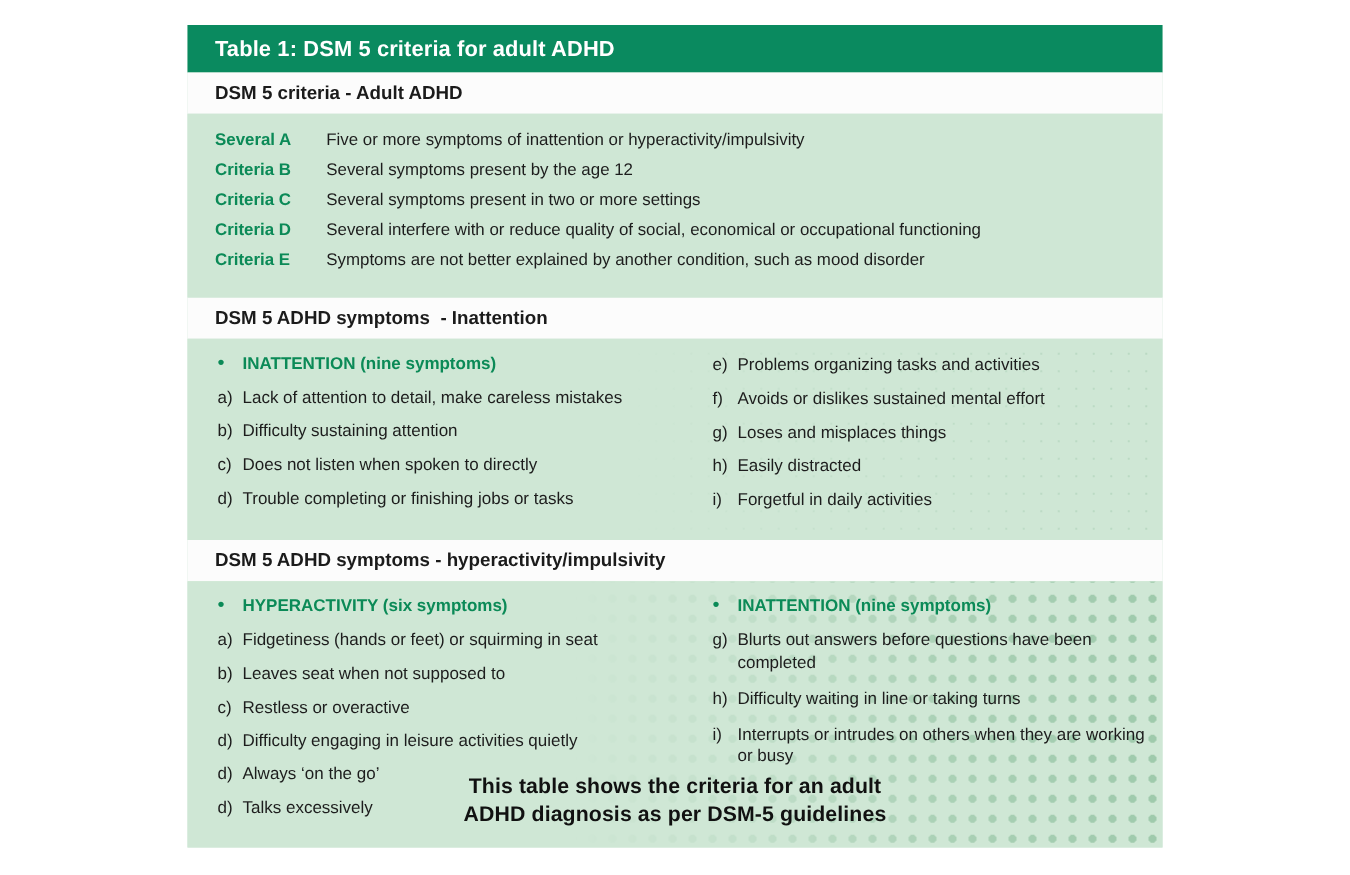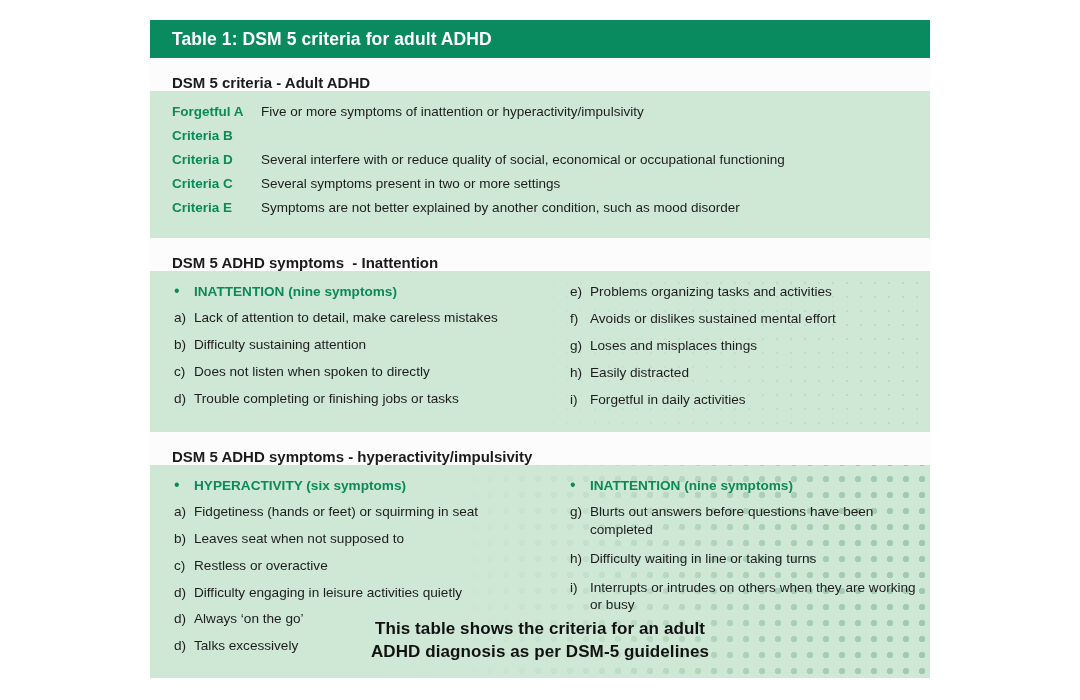--- a/index.html
+++ b/index.html
@@ -45,21 +45,21 @@
     font-size: 17.5px;
     font-weight: bold;
     letter-spacing: 0.1px;
   }
 
   
   .section-head {
     background: #fcfcfc;
     box-sizing: border-box;
     display: flex;
-    align-items: flex-end;
+    align-items: center;
     padding-left: 22px;
     height: 33px;
   }
   .section-head-text {
     color: #1b1b1b;
     font-size: 15px;
     font-weight: bold;
     white-space: pre;
   }
 
@@ -208,33 +208,34 @@
     </div>
 
     <div class="section-head">
       <span class="section-head-text">DSM 5 criteria - Adult ADHD</span>
     </div>
 
     <div class="body-block">
       <div class="criteria-list">
 
         <div class="criteria-row">
-          <span class="criteria-key">Forgetful A</span>
+          <span class="criteria-key">Several A</span>
           <span class="criteria-val">Five or more symptoms of inattention or hyperactivity/impulsivity</span>
         </div>
         <div class="criteria-row">
           <span class="criteria-key">Criteria B</span>
+          <span class="criteria-val">Several symptoms present by the age 12</span>
+        </div>
+        <div class="criteria-row">
+          <span class="criteria-key">Criteria C</span>
+          <span class="criteria-val">Several symptoms present in two or more settings</span>
         </div>
         <div class="criteria-row">
           <span class="criteria-key">Criteria D</span>
           <span class="criteria-val">Several interfere with or reduce quality of social, economical or occupational functioning</span>
-        </div>
-        <div class="criteria-row">
-          <span class="criteria-key">Criteria C</span>
-          <span class="criteria-val">Several symptoms present in two or more settings</span>
         </div>
         <div class="criteria-row">
           <span class="criteria-key">Criteria E</span>
           <span class="criteria-val">Symptoms are not better explained by another condition, such as mood disorder</span>
         </div>
 
       </div>
     </div>
 
     <div class="section-head">

